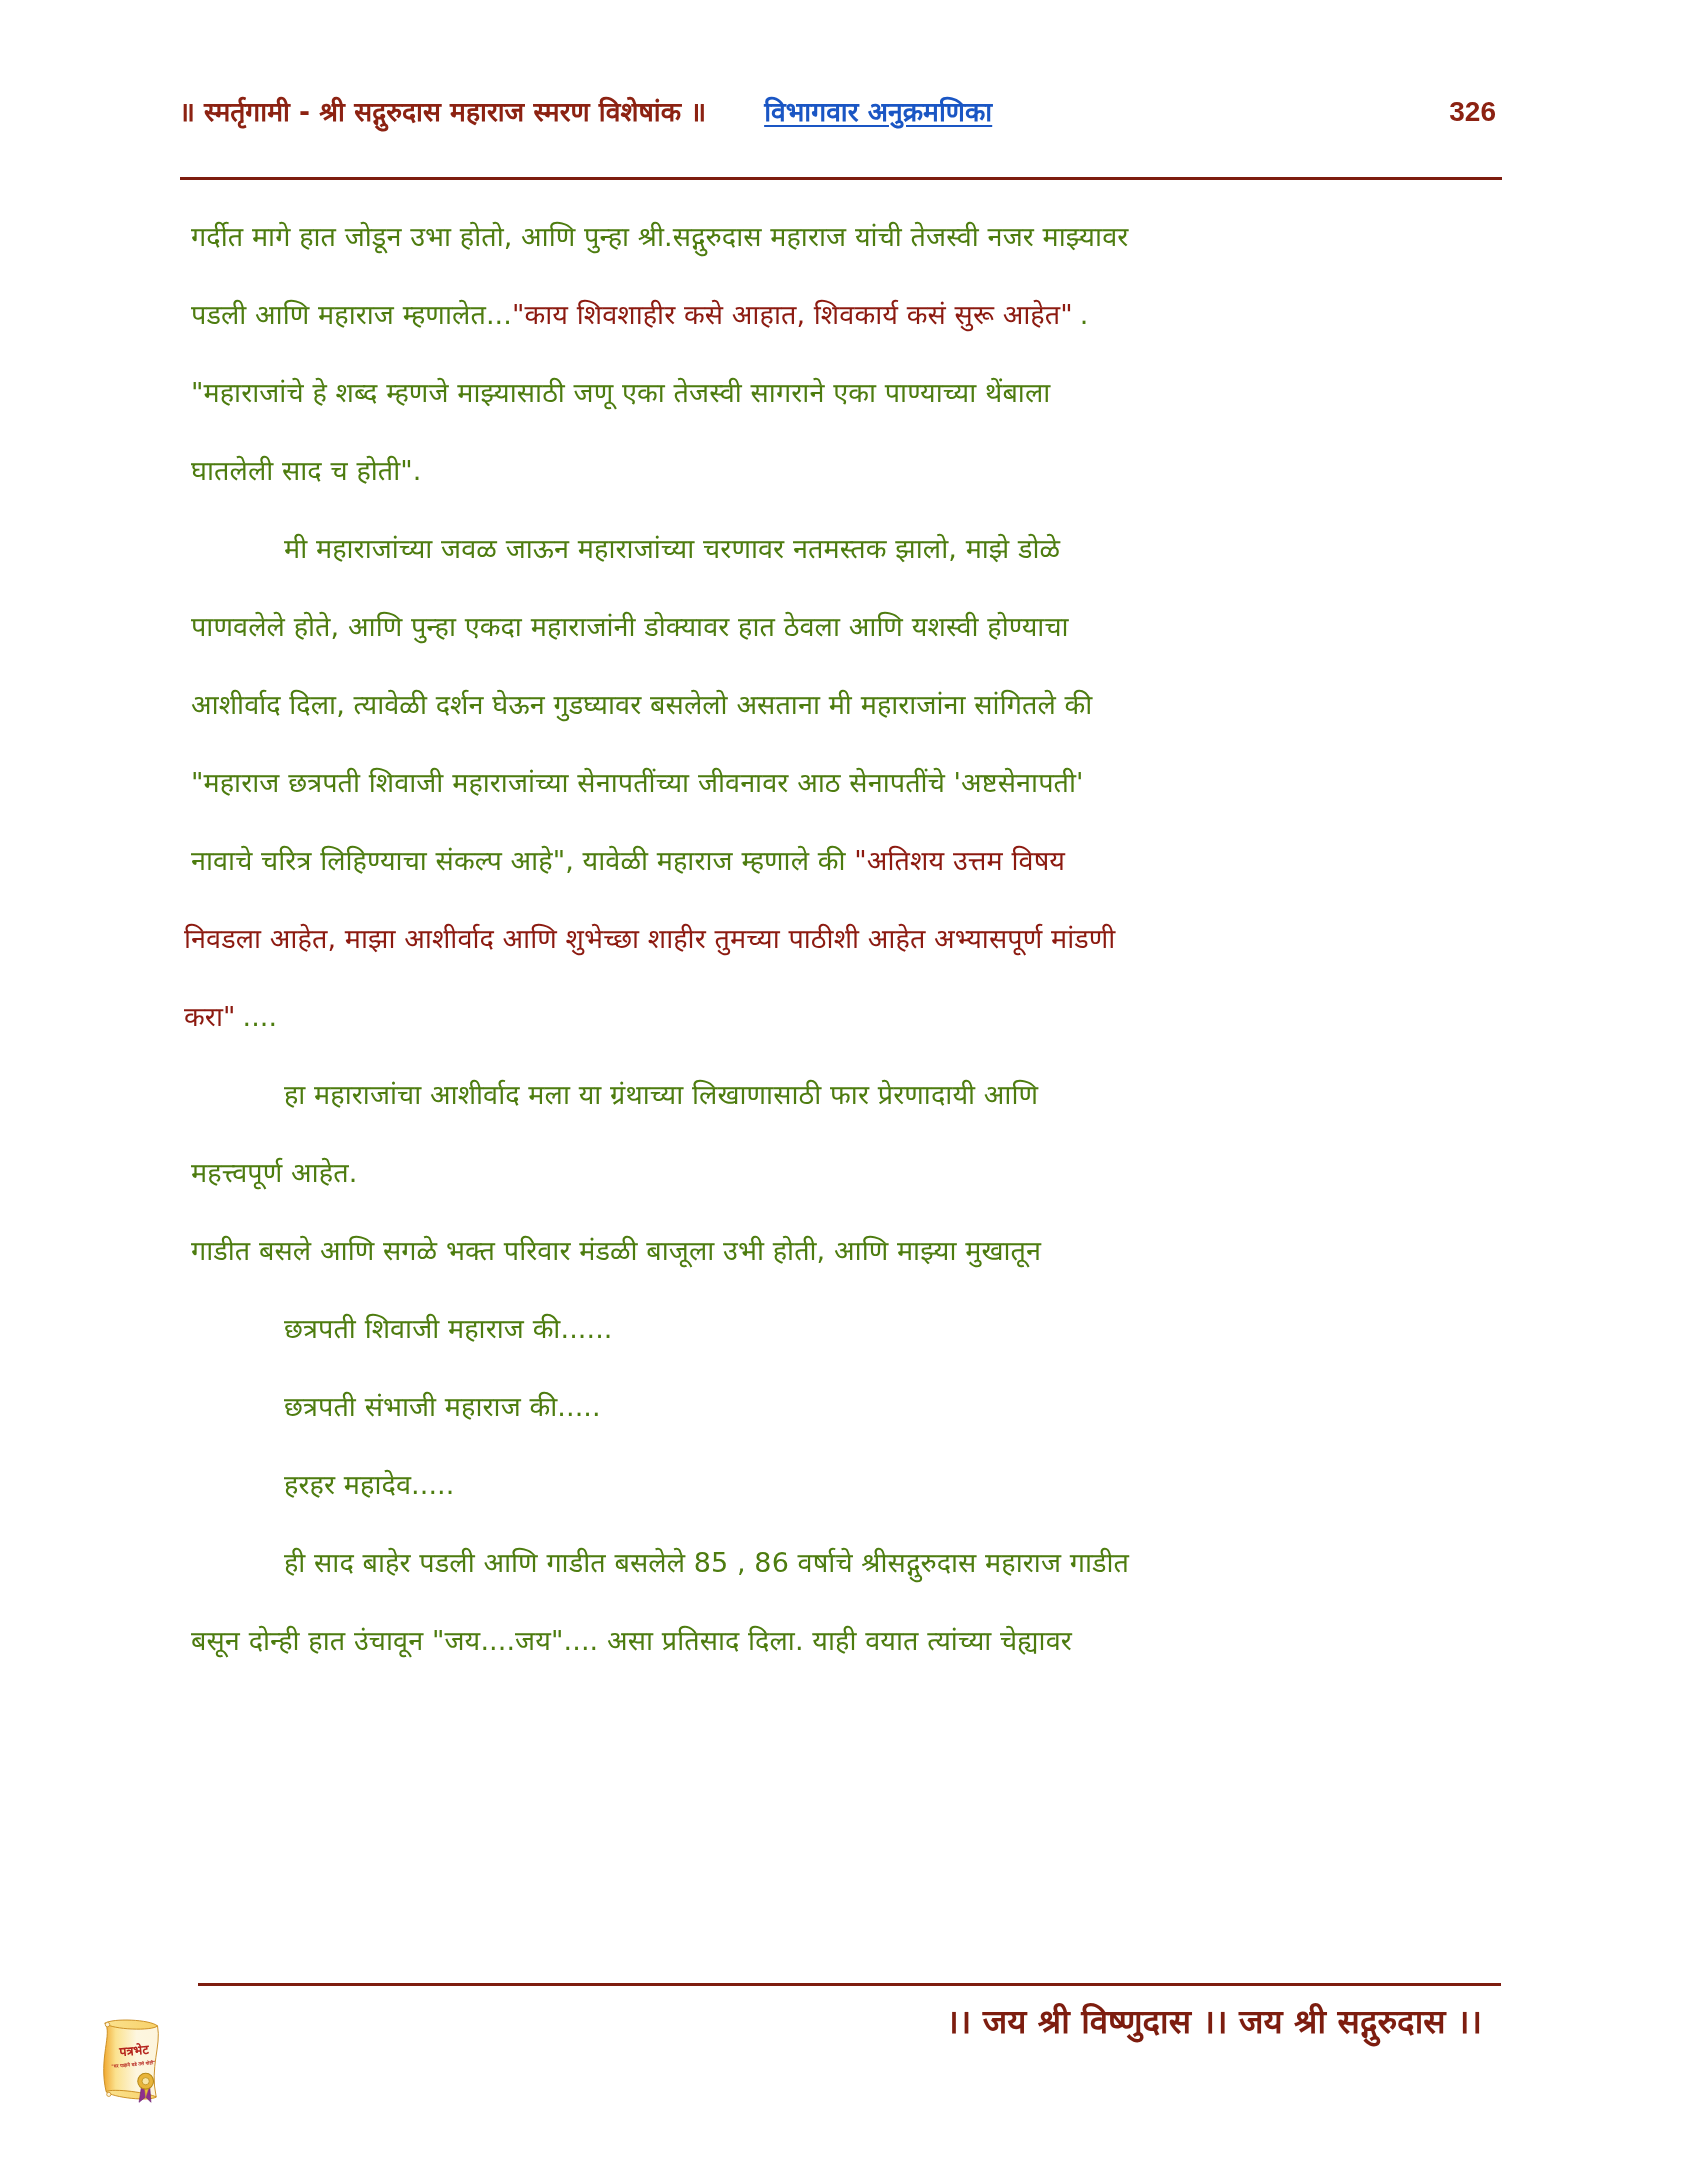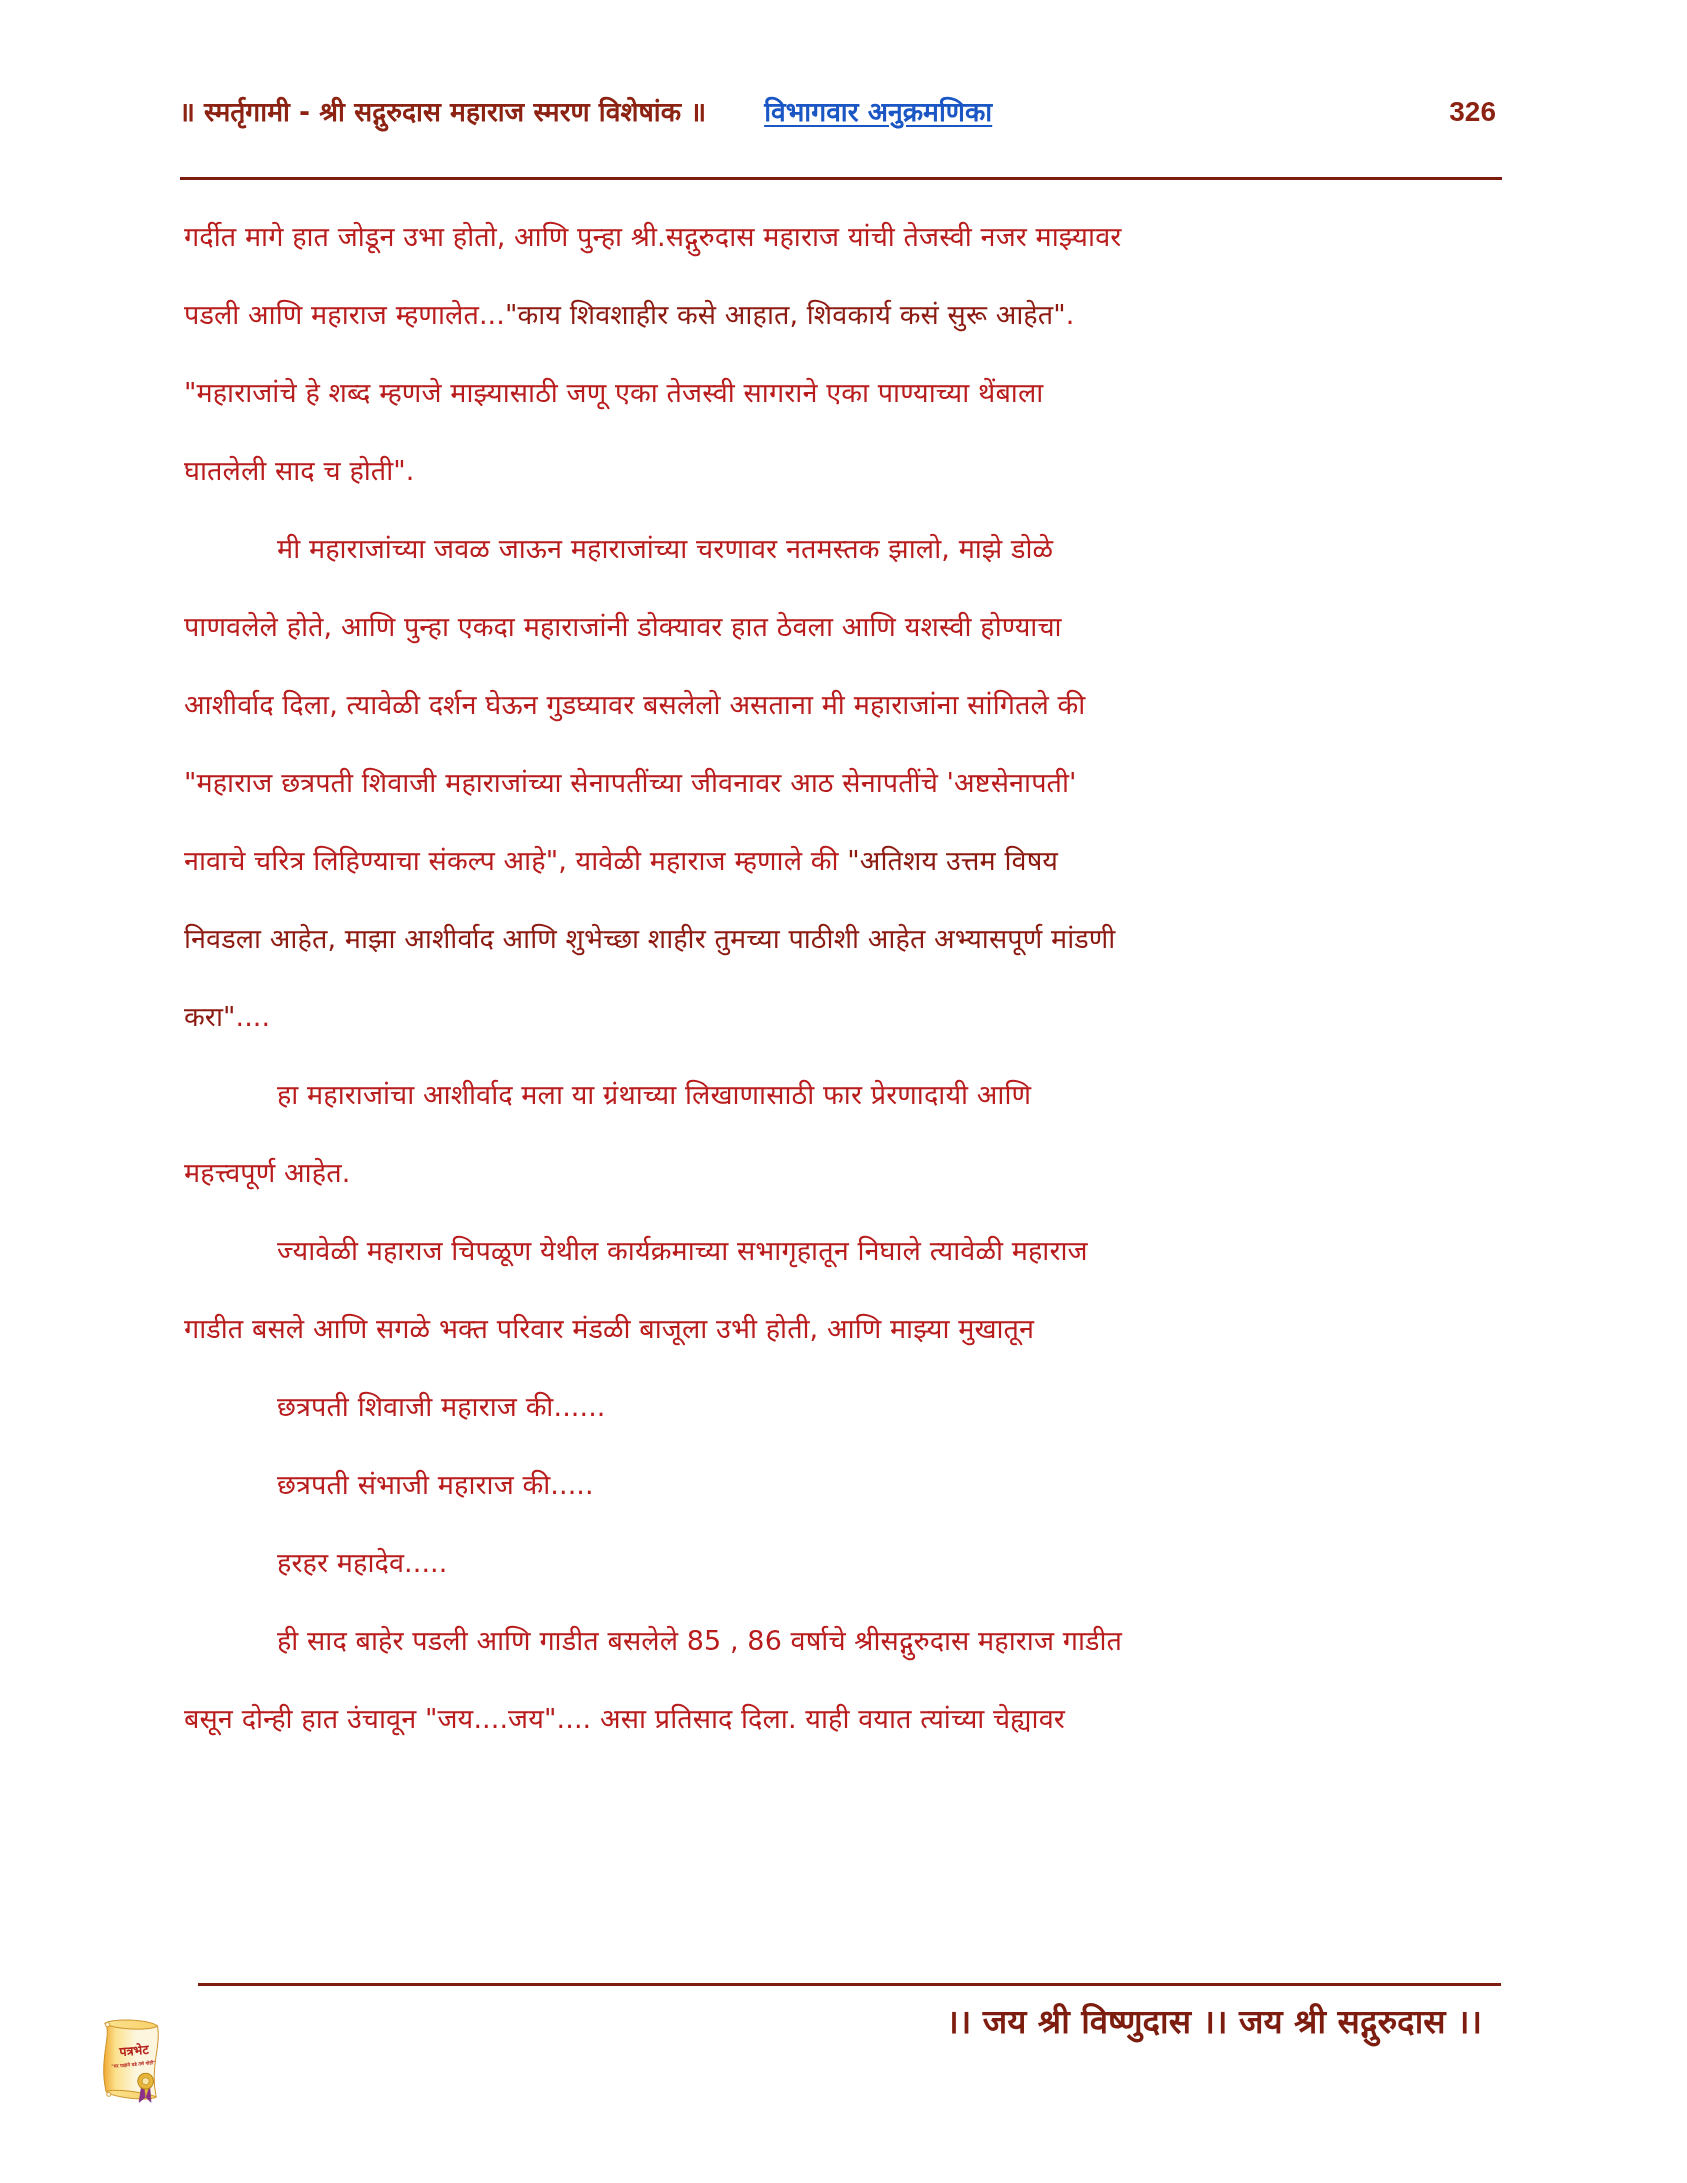--- a/index.html
+++ b/index.html
@@ -78,21 +78,21 @@
   .ln {
     font-family: "DejaVu Sans", "Liberation Sans", sans-serif;
     font-size: 27px;
     line-height: 78px;
     color: #111111;
     white-space: nowrap;
     letter-spacing: 0.1px;
   }
   .ln.indent { padding-left: 93px; }
   .red { color: #8c1a10; }
-  .blk { color: #b91c1c; }
+  .blk { color: #4d7c0f; margin-left: 7px; }
 
   
   .rule-bottom {
     position: absolute;
     left: 198px;
     top: 1983px;
     width: 1303px;
     height: 3.3px;
     background: #7d1d0f;
   }
@@ -164,21 +164,20 @@
       <div class="ln"><span class="blk">घातलेली साद च होती".</span></div>
       <div class="ln indent"><span class="blk">मी महाराजांच्या जवळ जाऊन महाराजांच्या चरणावर नतमस्तक झालो, माझे डोळे</span></div>
       <div class="ln"><span class="blk">पाणवलेले होते, आणि पुन्हा एकदा महाराजांनी डोक्यावर हात ठेवला आणि यशस्वी होण्याचा</span></div>
       <div class="ln"><span class="blk">आशीर्वाद दिला, त्यावेळी दर्शन घेऊन गुडघ्यावर बसलेलो असताना मी महाराजांना सांगितले की</span></div>
       <div class="ln"><span class="blk">"महाराज छत्रपती शिवाजी महाराजांच्या सेनापतींच्या जीवनावर आठ सेनापतींचे 'अष्टसेनापती'</span></div>
       <div class="ln"><span class="blk">नावाचे चरित्र लिहिण्याचा संकल्प आहे",  यावेळी महाराज म्हणाले की </span><span class="red">"अतिशय उत्तम विषय</span></div>
       <div class="ln"><span class="red">निवडला आहेत, माझा आशीर्वाद आणि शुभेच्छा शाहीर तुमच्या पाठीशी आहेत अभ्यासपूर्ण मांडणी</span></div>
       <div class="ln"><span class="red">करा"</span><span class="blk">....</span></div>
       <div class="ln indent"><span class="blk">हा महाराजांचा आशीर्वाद मला या ग्रंथाच्या लिखाणासाठी फार प्रेरणादायी आणि</span></div>
       <div class="ln"><span class="blk">महत्त्वपूर्ण आहेत.</span></div>
-      <div class="ln indent"><span class="blk">ज्यावेळी महाराज चिपळूण येथील कार्यक्रमाच्या सभागृहातून निघाले त्यावेळी महाराज</span></div>
       <div class="ln"><span class="blk">गाडीत बसले आणि सगळे भक्त परिवार मंडळी बाजूला उभी होती, आणि माझ्या मुखातून</span></div>
       <div class="ln indent"><span class="blk">छत्रपती शिवाजी महाराज की......</span></div>
       <div class="ln indent"><span class="blk">छत्रपती संभाजी महाराज की.....</span></div>
       <div class="ln indent"><span class="blk">हरहर महादेव.....</span></div>
       <div class="ln indent"><span class="blk">ही साद बाहेर पडली आणि गाडीत बसलेले 85 , 86 वर्षाचे श्रीसद्गुरुदास महाराज गाडीत</span></div>
       <div class="ln"><span class="blk">बसून दोन्ही हात उंचावून "जय....जय".... असा प्रतिसाद दिला. याही वयात त्यांच्या चेह्यावर</span></div>
     </div>
 
   <div class="rule-bottom"></div>
   <div class="footer-text">।। जय श्री विष्णुदास ।। जय श्री सद्गुरुदास ।।</div>

